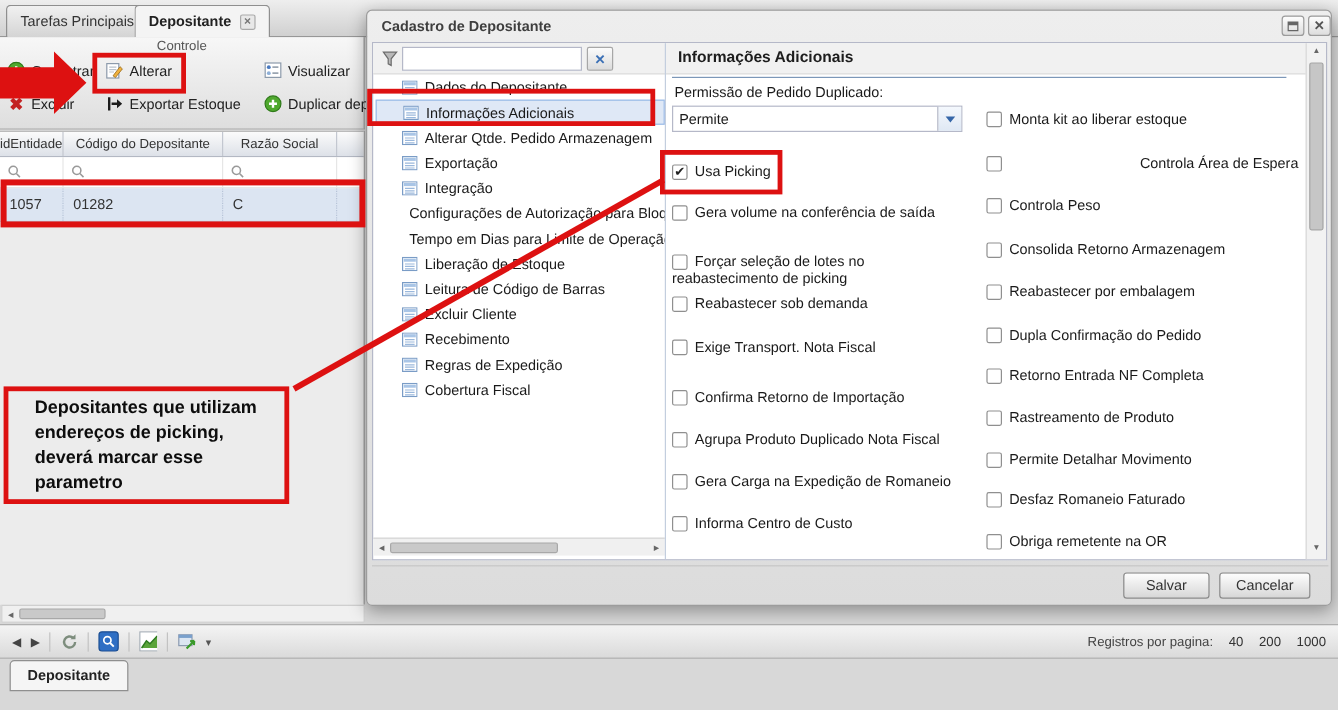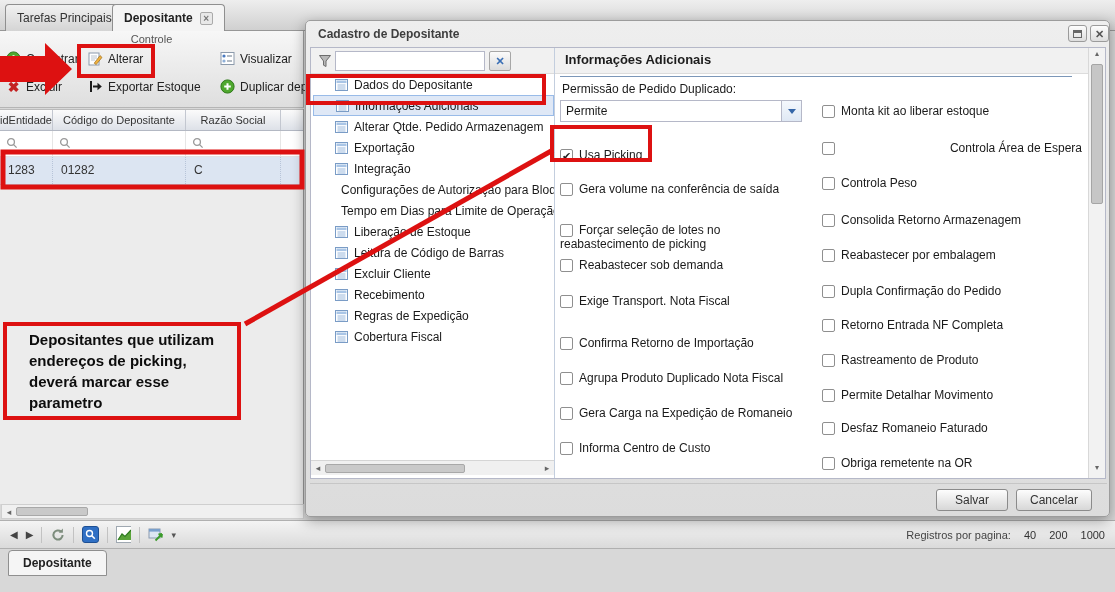--- a/index.html
+++ b/index.html
@@ -52,21 +52,21 @@
   .sq-ico{width:17px;height:17px;border-radius:3px;display:inline-flex;align-items:center;justify-content:center;cursor:pointer;}
   .registros{margin-left:auto;font-size:11px;color:#444;display:flex;gap:13px;align-items:center;}
   .registros .opt{cursor:pointer;color:#333;}
   .caret{font-size:9px;color:#555;cursor:pointer;}
 
   
   .bottomtab{position:absolute;left:8px;top:550px;height:26px;padding:0 14px;display:flex;align-items:center;
              background:#f5f5f5;border:1px solid #8f8f8f;border-radius:4px 4px 0 0;font-weight:bold;color:#222;cursor:pointer;}
 
   
-  .dialog{position:absolute;left:305px;top:20px;width:805px;height:497px;z-index:10;
+  .dialog{position:absolute;left:305px;top:8px;width:805px;height:497px;z-index:10;
           background:linear-gradient(#eeeeee,#dcdcdc);border:1px solid #9c9c9c;border-radius:5px;
           box-shadow:0 4px 14px rgba(0,0,0,.35);padding-left:40px;}
   .d-title{position:absolute;left:12px;top:6px;font-weight:bold;font-size:12px;color:#3e3e3e;}
   .winbtn{position:absolute;top:4px;width:19px;height:17px;background:linear-gradient(#fdfdfd,#ddd);
           border:1px solid #9b9b9b;border-radius:3px;display:flex;align-items:center;justify-content:center;cursor:pointer;}
   .maxglyph{width:9px;height:8px;border:1px solid #666;border-top:3px solid #666;}
   .closeglyph{font-size:11px;font-weight:bold;color:#555;line-height:10px;}
   .d-content{position:absolute;left:4px;top:26px;width:796px;height:432px;background:#fff;border:1px solid #b5b8c8;}
   .d-filterbar{position:absolute;left:0;top:0;width:794px;height:26px;background:#f1f1f1;border-bottom:1px solid #dcdcdc;}
   .d-filter-input{position:absolute;left:24px;top:3px;width:150px;height:20px;border:1px solid #b5b8c8;
@@ -198,21 +198,21 @@
       <div class="cell c1"><svg width="12" height="12">
             <circle cx="5" cy="5" r="3.4" fill="none" stroke="#9a9a9a" stroke-width="1.3"></circle>
             <path d="M7.6 7.6l3 3" stroke="#9a9a9a" stroke-width="1.3"></path>
           </svg></div>
       <div class="cell c2"><svg width="12" height="12">
             <circle cx="5" cy="5" r="3.4" fill="none" stroke="#9a9a9a" stroke-width="1.3"></circle>
             <path d="M7.6 7.6l3 3" stroke="#9a9a9a" stroke-width="1.3"></path>
           </svg></div>
     </div>
     <div class="g-row">
-      <div class="cell c0">1283</div>
+      <div class="cell c0">1057</div>
       <div class="cell c1">01282</div>
       <div class="cell c2">C</div>
     </div>
   </div>
 
   <div class="hscroll">
     <span class="sb-arrow">◂</span>
     <span class="sb-thumb" style="width:72px;"></span>
   </div>
 

